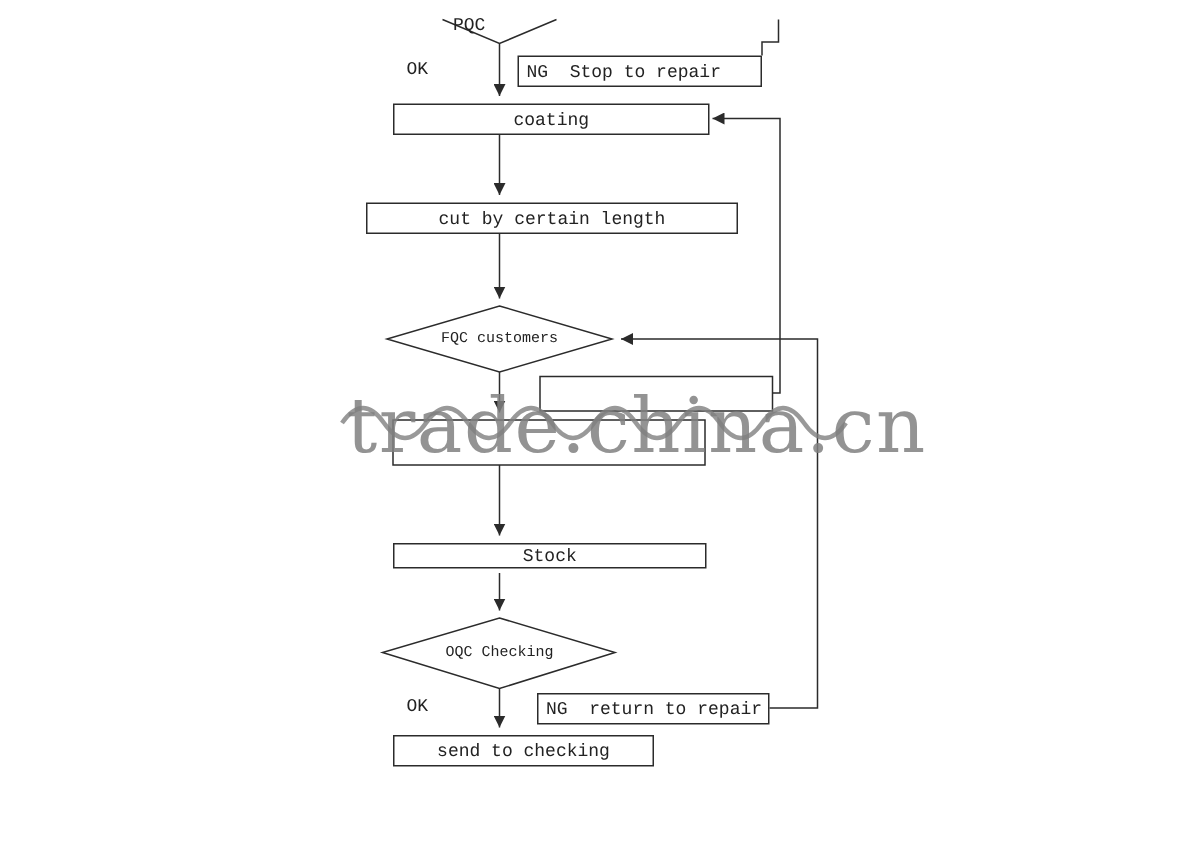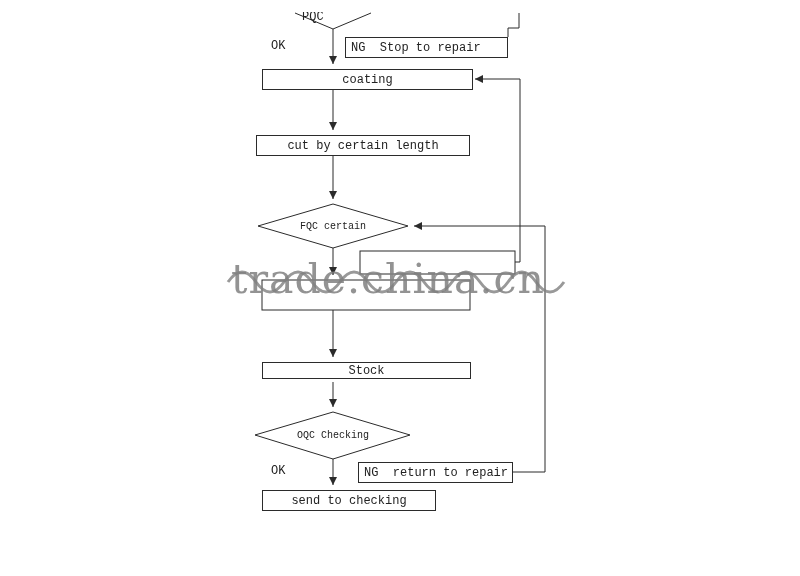--- a/index.html
+++ b/index.html
@@ -54,21 +54,21 @@
     font-size: 10px;
     text-align: center;
     z-index: 2;
   }
   #watermark {
     position: absolute;
     left: 231px;
     top: 243px;
     z-index: 5;
     font-family: "DejaVu Serif", "Liberation Serif", serif;
-    font-size: 41px;
+    font-size: 51px;
     color: rgba(128,128,128,0.85);
     letter-spacing: 1px;
     white-space: nowrap;
     pointer-events: none;
   }
   #wave-layer {
     position: absolute;
     left: 0;
     top: 0;
     z-index: 6;
@@ -128,23 +128,23 @@
   </svg>
 
   <div class="floating" style="left:302px; top:-2px;">PQC</div>
 
   <div class="floating" style="left:271px; top:27px;">OK</div>
 
   <div class="node left-text" style="left:345px; top:25px; width:163px; height:21px;">NG  Stop to repair</div>
 
   <div class="node" style="left:262px; top:57px; width:211px; height:21px;">coating</div>
 
-  <div class="node" style="left:256px; top:123px; width:214px; height:21px;">cut by certain length</div>
+  <div class="node" style="left:244px; top:123px; width:248px; height:21px;">cut by certain length</div>
 
-  <div class="diamond-label" style="left:263px; top:209px; width:140px;">FQC certain</div>
+  <div class="diamond-label" style="left:263px; top:209px; width:140px;">FQC customers</div>
 
   <div class="node" style="left:262px; top:350px; width:209px; height:17px;">Stock</div>
 
   <div class="diamond-label" style="left:263px; top:418px; width:140px;">OQC Checking</div>
 
   <div class="node left-text" style="left:358px; top:450px; width:155px; height:21px;">NG  return to repair</div>
 
   <div class="floating" style="left:271px; top:452px;">OK</div>
 
   <div class="node" style="left:262px; top:478px; width:174px; height:21px;">send to checking</div>

